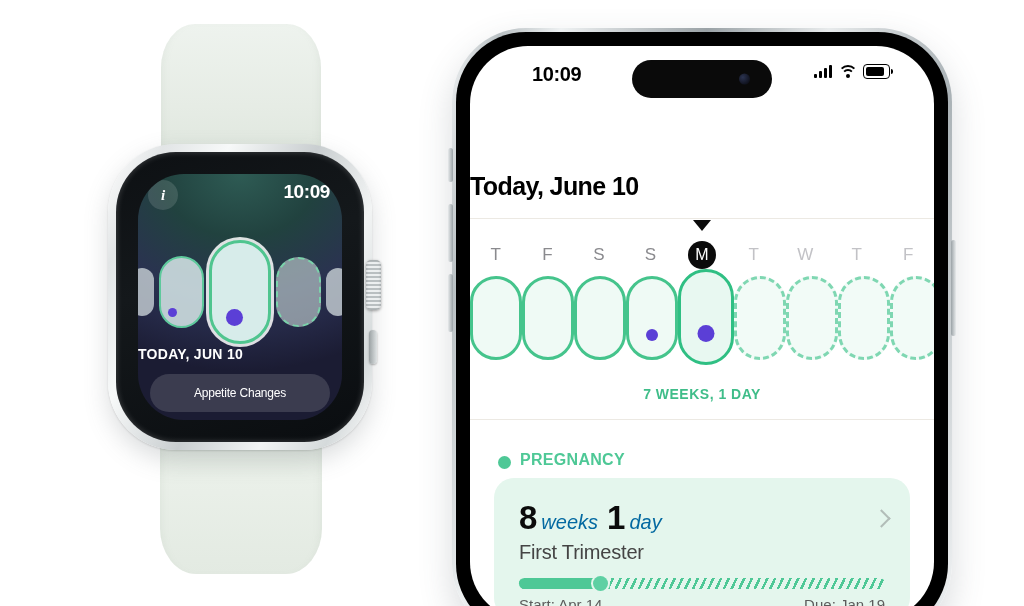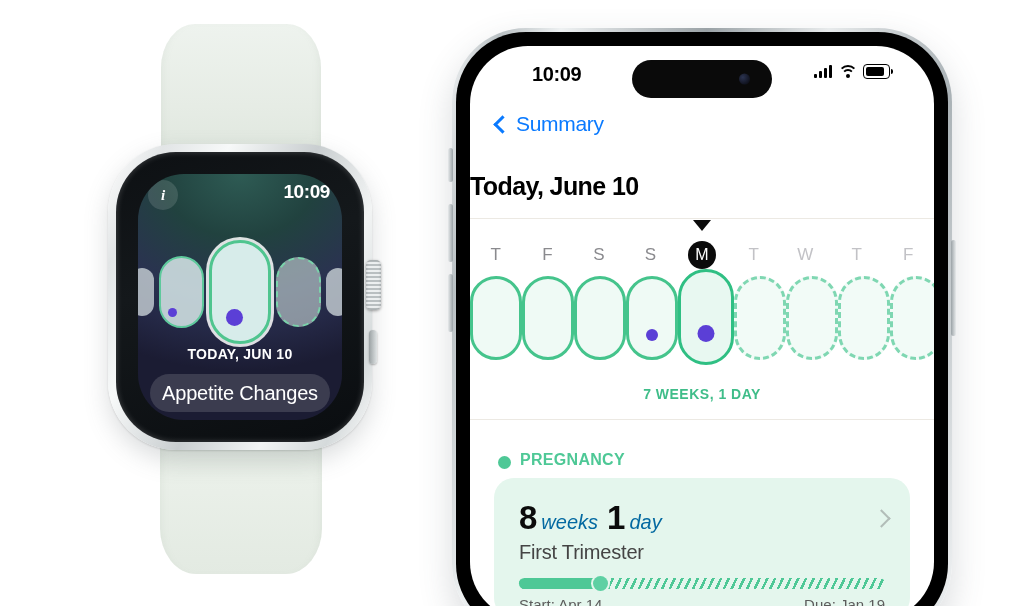--- a/index.html
+++ b/index.html
@@ -105,29 +105,29 @@
   .wpill.big{width:62px;height:104px;}
   .wpill.big .body{
     background:#d7ecea;border:3px solid #4fc58f;
     box-shadow:0 0 0 3px rgba(255,255,255,.85);
   }
   .wdot{position:absolute;border-radius:50%;background:#5b3fd6;}
   .wdot.d1{width:9px;height:9px;left:9px;bottom:11px;}
   .wdot.d2{width:17px;height:17px;left:17px;bottom:18px;}
 
   .watch-date{
-    position:absolute;left:0;right:0;top:172px;text-align:center;
+    position:absolute;left:0;right:0;top:172px;
     color:#ffffff;font-size:14px;font-weight:bold;letter-spacing:.3px;
   }
   .watch-btn{
     position:absolute;left:12px;right:12px;top:200px;height:38px;
     border-radius:21px;
     background:rgba(255,255,255,.14);
     display:flex;align-items:center;justify-content:center;
-    color:#fff;font-size:20px;letter-spacing:-.2px;
+    color:#fff;font-size:12px;letter-spacing:-.2px;
   }
 
   
   .phone{
     position:absolute;left:452px;top:28px;width:500px;height:600px;
   }
   .phone-frame{
     position:absolute;left:0;top:0;width:500px;height:610px;
     border-radius:74px;
     background:linear-gradient(100deg,#f2f4f5 0%,#b9c0c3 8%,#eef1f2 18%,#9aa2a6 42%,#e8ebec 62%,#aab2b6 84%,#f4f6f7 100%);
@@ -374,24 +374,20 @@
                   <span class="b"></span>
                   <span class="c"></span>
               </div>
               <div class="batt">
                   <i></i>
                 </div>
             </div>
           </div>
 
           <div class="navbar">
-            <div class="back">
-              <span class="chev-left"></span>
-              <span>Summary</span>
-            </div>
           </div>
 
           <div class="today-title">Today, June 10</div>
 
           <div class="hr"></div>
           <div class="caret"></div>
 
           <div class="daystrip">
             <div class="dcell"><span>T</span></div>
             <div class="dcell"><span>F</span></div>

